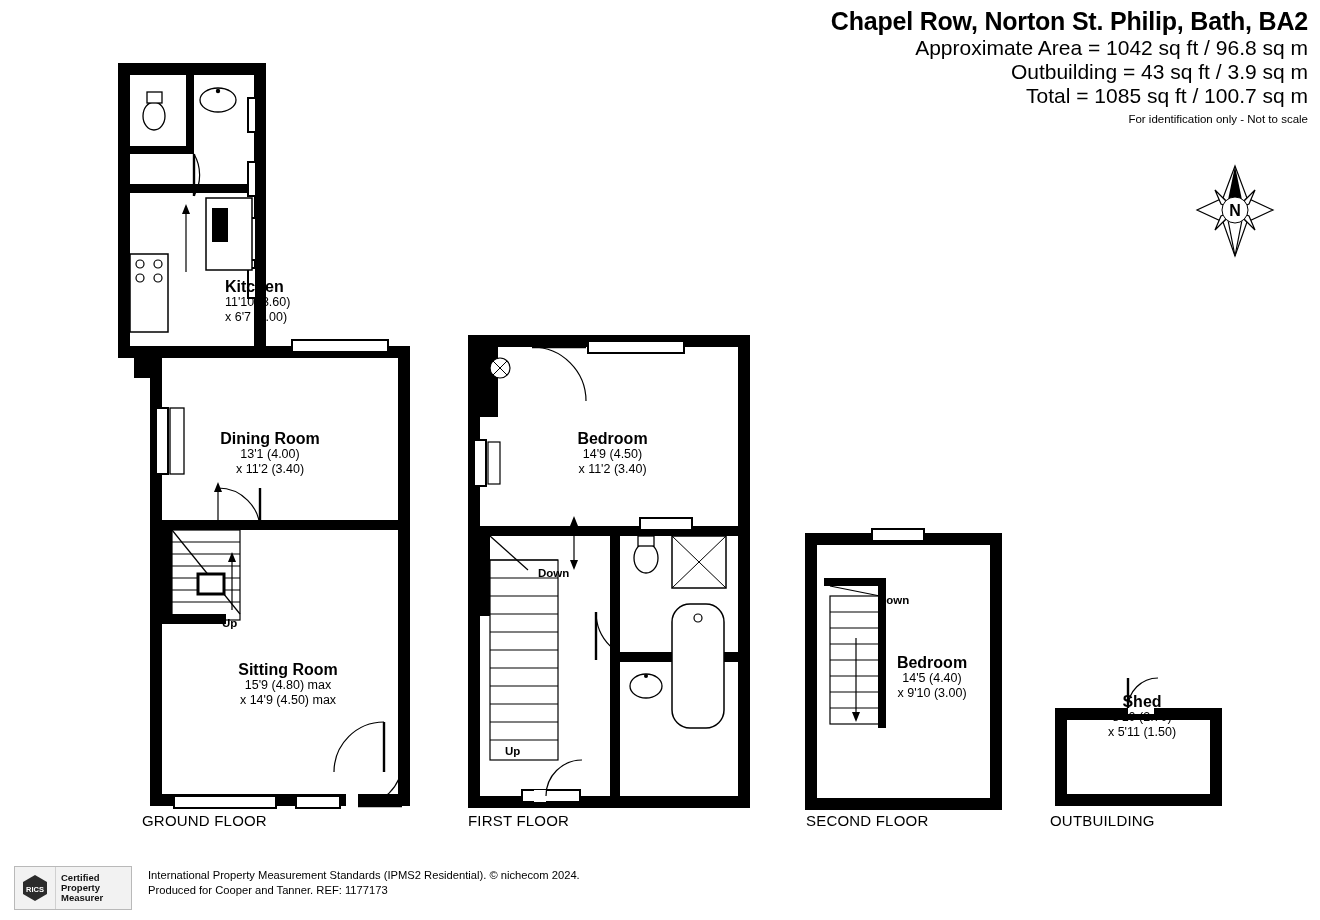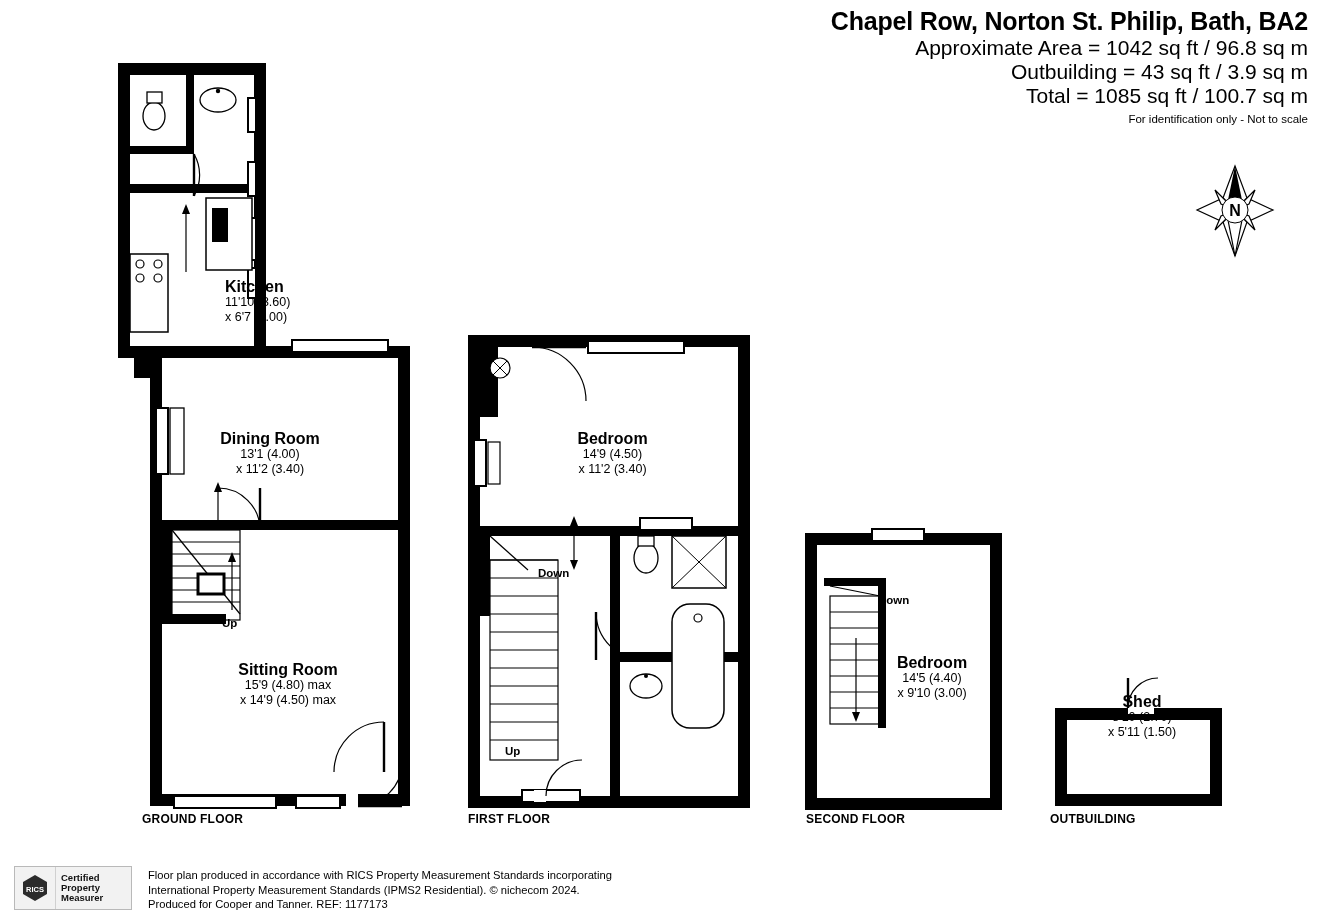--- a/index.html
+++ b/index.html
@@ -62,22 +62,22 @@
     font-size: 12.5px;
     white-space: nowrap;
   }
   .room-label .rname {
     font-weight: bold;
     font-size: 16px;
     display: block;
   }
   .floor-title {
     position: absolute;
-    font-size: 12px;
-    font-weight: bold;
+    font-size: 15px;
+    font-weight: normal;
     letter-spacing: 0.2px;
     white-space: nowrap;
   }
   .stair-word {
     position: absolute;
     font-size: 11.5px;
     font-weight: bold;
     white-space: nowrap;
   }
 
@@ -401,16 +401,15 @@
     </svg>
   </div>
   <div class="rics-text">
     <div>Certified</div>
     <div>Property</div>
     <div>Measurer</div>
   </div>
 </div>
 
 <div id="footer-text">
-  <div>Floor plan produced in accordance with RICS Property Measurement Standards incorporating</div>
   <div>International Property Measurement Standards (IPMS2 Residential).   © nichecom 2024.</div>
   <div>Produced for Cooper and Tanner.   REF: 1177173</div>
 </div>
 
 </body></html>

